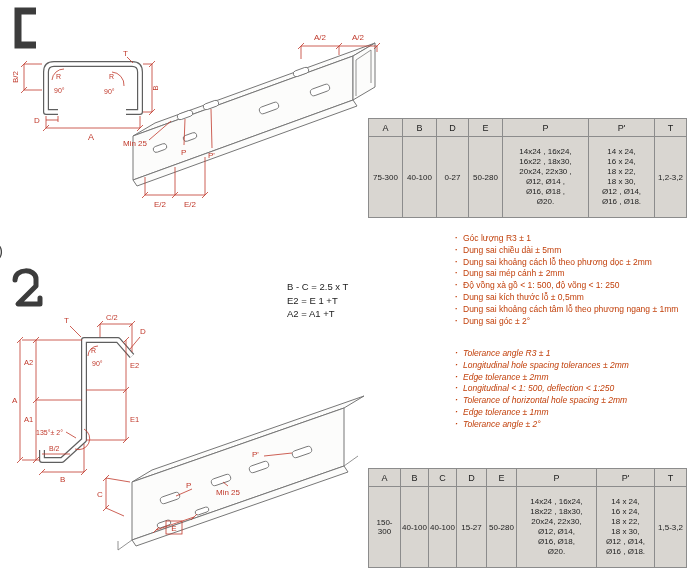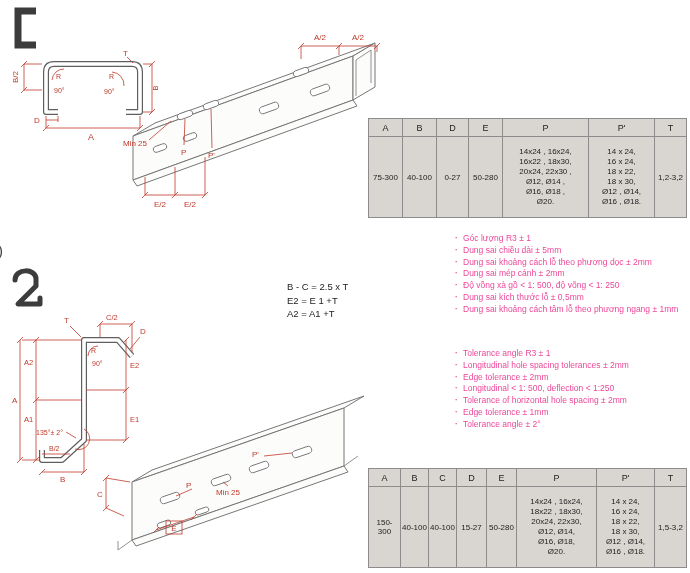--- a/index.html
+++ b/index.html
@@ -7,24 +7,24 @@
   body{font-family:"Liberation Sans",sans-serif;color:#222}
   .page{position:relative;width:690px;height:573px;background:#fff;overflow:hidden}
   .abs{position:absolute}
   
   table.spec{position:absolute;border-collapse:collapse;background:#d9d6d1;table-layout:fixed}
   table.spec th,table.spec td{border:1px solid #8c8c8c;font-weight:normal;text-align:center;vertical-align:middle;color:#222}
   table.spec th{font-size:9px;height:18px;padding:1px}
   table.spec td{font-size:8px;padding:10px 1px}
   td.multi{white-space:pre-line;line-height:10px}
   
-  .notes{position:absolute;width:238px;list-style:none;color:#ec4899}
+  .notes{position:absolute;width:238px;list-style:none;color:#c2410c}
   .notes li{font-size:8.5px;line-height:11.8px;padding-left:11px;position:relative}
   .notes li::before{content:"·";position:absolute;left:3px;top:0;font-weight:700}
-  .notes.en{}
+  .notes.en{font-style:italic}
   .formulas{position:absolute;font-size:9.5px;line-height:13.5px;color:#222}
   .sec-marker{position:absolute;font-size:15px;color:#444}
   
   svg{overflow:visible}
   svg text{font-family:"Liberation Sans",sans-serif}
   .red-t{fill:#c0392b}
   .dim{stroke:#c0392b;stroke-width:0.8;fill:none}
   .prof{fill:none;stroke:#5f5f5f;stroke-width:6;stroke-linejoin:round}
   .prof2{fill:none;stroke:#ffffff;stroke-width:3.6;stroke-linejoin:round}
   .face{fill:#fcfcfb;stroke:#777;stroke-width:1;stroke-linejoin:round}
@@ -123,20 +123,21 @@
   </svg>
 
   <ul class="notes vi" style="left:452px;top:233px">
     <li>Góc lượng R3 ± 1</li>
     <li>Dung sai chiều dài ± 5mm</li>
     <li>Dung sai khoảng cách lỗ theo phương dọc ± 2mm</li>
     <li>Dung sai mép cánh ± 2mm</li>
     <li>Độ vồng xà gồ &lt; 1: 500, độ võng &lt; 1: 250</li>
     <li>Dung sai kích thước lỗ ± 0,5mm</li>
     <li>Dung sai khoảng cách tâm lỗ theo phương ngang ± 1mm</li>
+    <li>Dung sai góc ± 2°</li>
   </ul>
 
   <ul class="notes en" style="left:452px;top:348px">
     <li>Tolerance angle R3 ± 1</li>
     <li>Longitudinal hole spacing tolerances ± 2mm</li>
     <li>Edge tolerance ± 2mm</li>
     <li>Longitudinal &lt; 1: 500, deflection &lt; 1:250</li>
     <li>Tolerance of horizontal hole spacing ± 2mm</li>
     <li>Edge tolerance ± 1mm</li>
     <li>Tolerance angle ± 2°</li>

